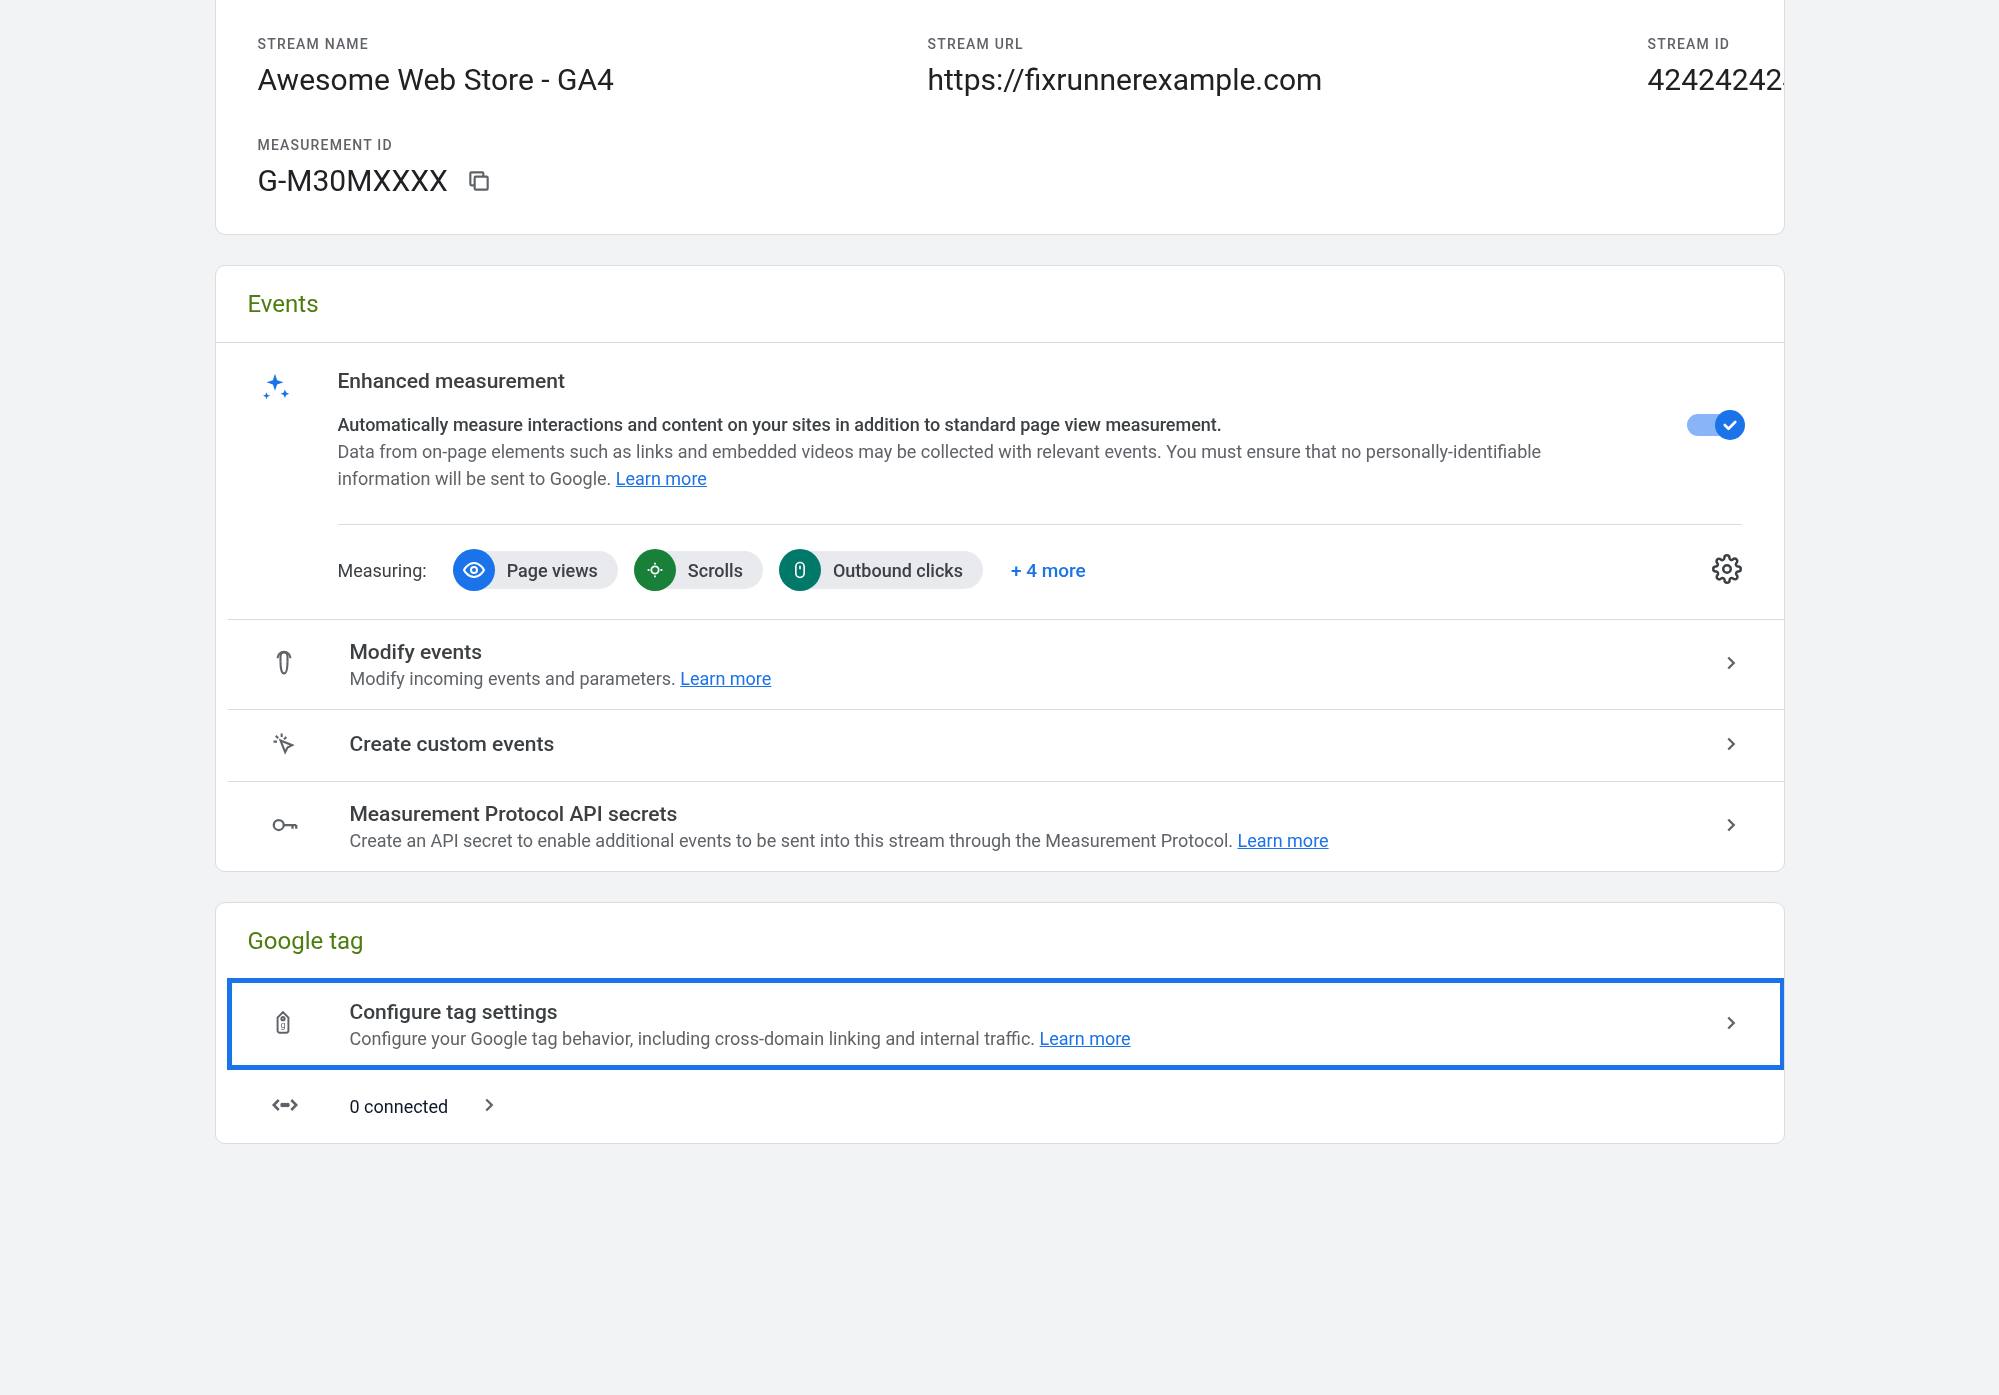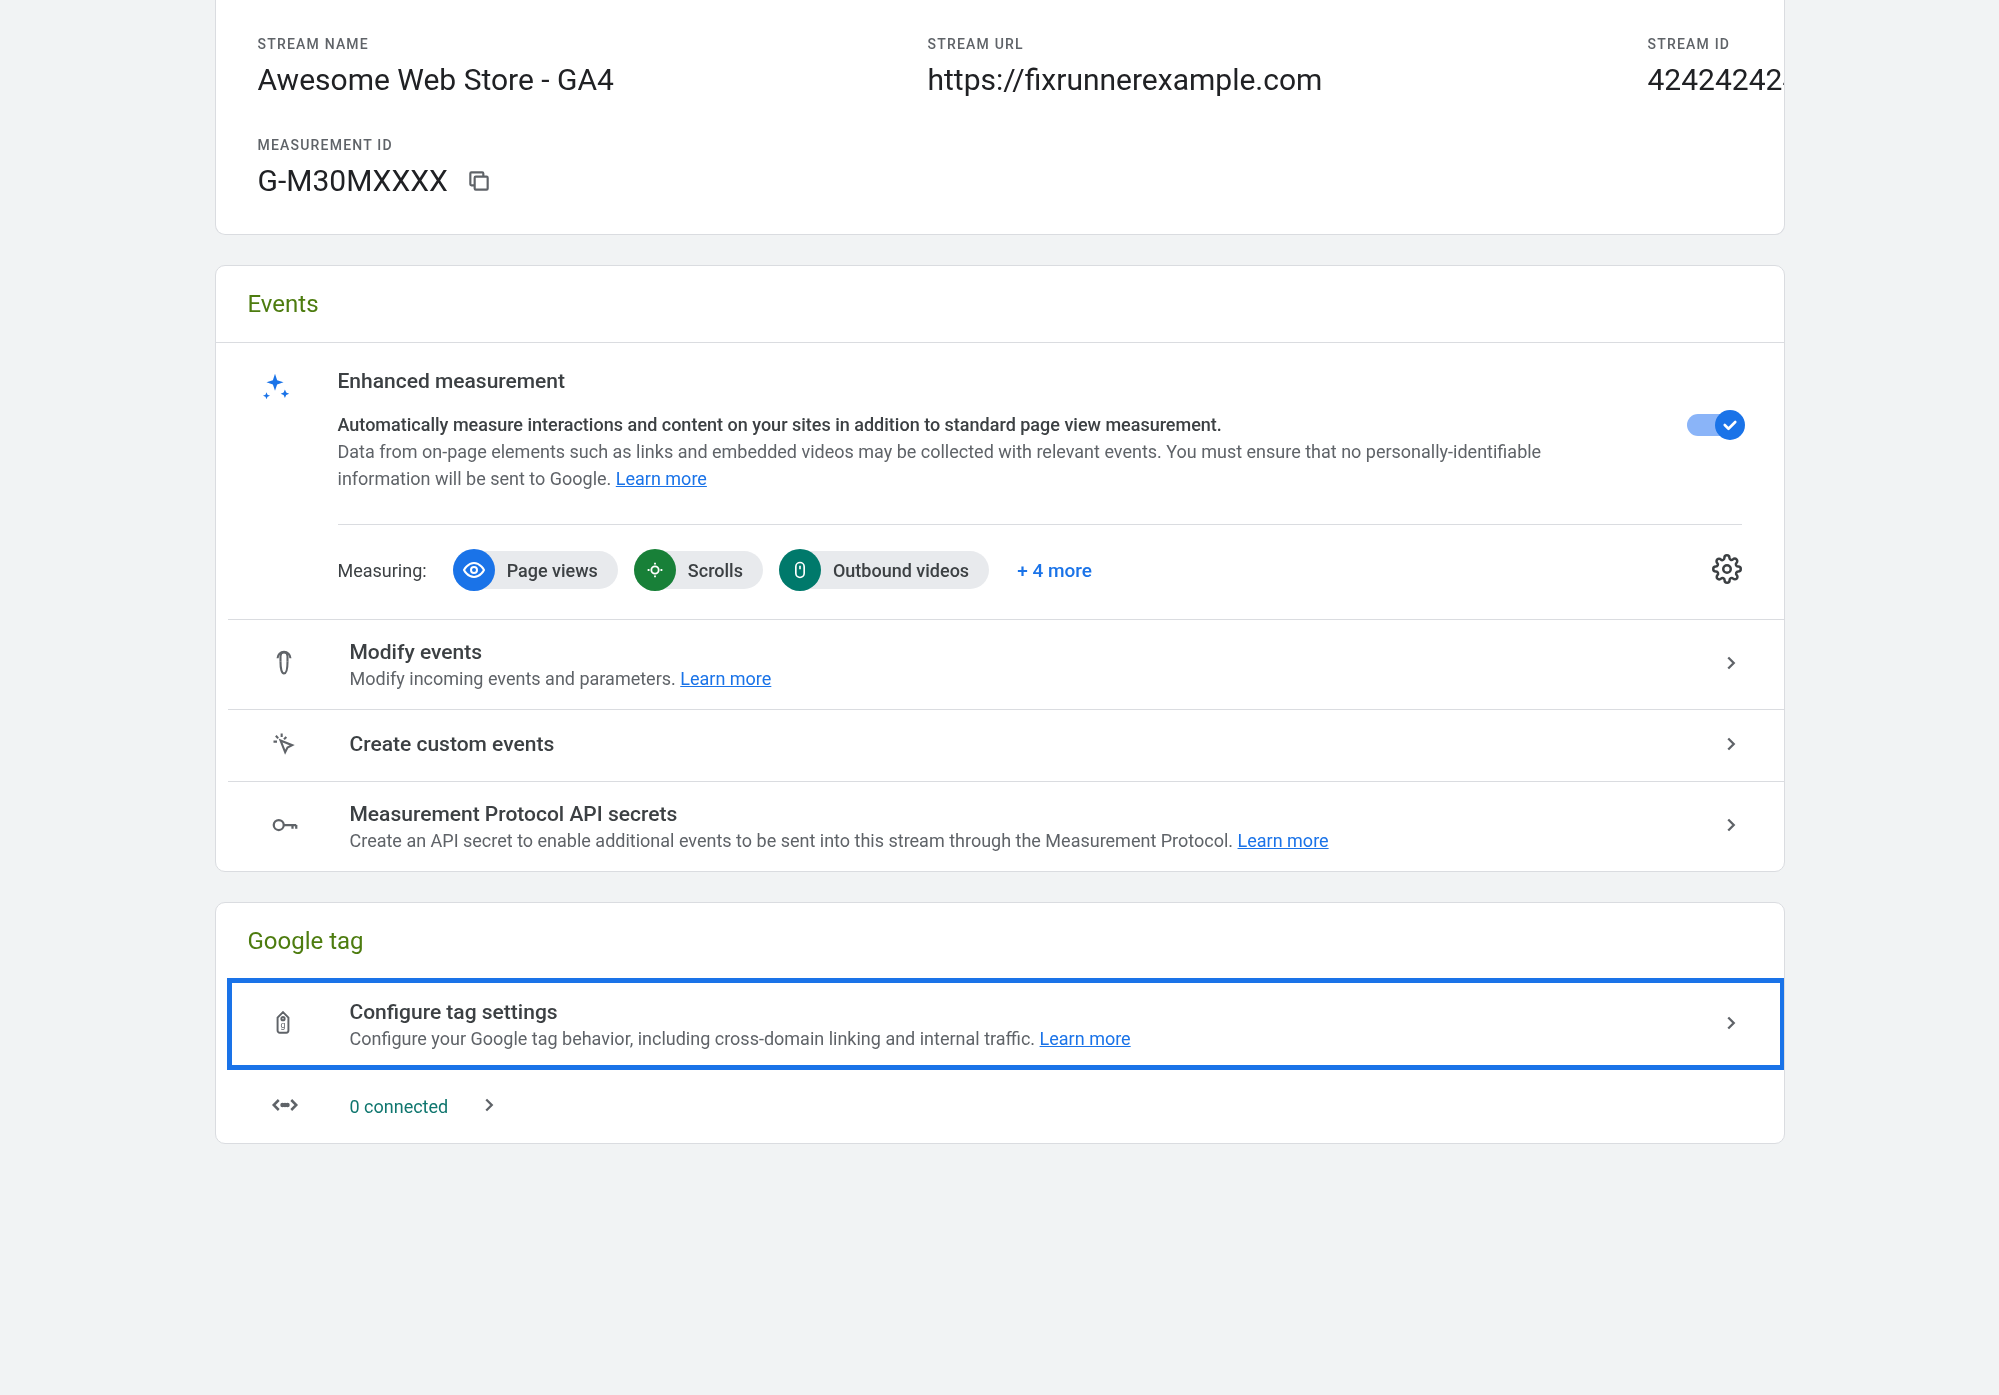--- a/index.html
+++ b/index.html
@@ -226,21 +226,21 @@
     font-size: 18px;
     color: #5f6368;
   }
   .list-right {
     display: flex;
     align-items: center;
     gap: 30px;
   }
   .connected-count {
     font-size: 18px;
-    color: #0f766e;
+    color: #0f172a;
   }
   .chevron { color: #5f6368; }
 
   
   .list-row.highlighted {
     outline: 5px solid #1a73e8;
     outline-offset: -4px;
     position: relative;
     z-index: 1;
   }
@@ -329,21 +329,21 @@
           </span>
           <span class="chip-label">Scrolls</span>
         </div>
         <div class="chip">
           <span class="chip-icon teal">
             <svg width="20" height="20" viewBox="0 0 24 24" fill="none" stroke="#fff" stroke-width="2">
                 <rect x="7" y="3" width="10" height="18" rx="5"></rect>
                 <line x1="12" y1="7" x2="12" y2="11"></line>
               </svg>
           </span>
-          <span class="chip-label">Outbound videos</span>
+          <span class="chip-label">Outbound clicks</span>
         </div>
         <span class="more-link">+ 4 more</span>
       </div>
       <div class="gear-col">
         <span class="gear-icon">
           <svg width="30" height="30" viewBox="0 0 24 24" fill="none" stroke="currentColor" stroke-width="2">
               <circle cx="12" cy="12" r="3"></circle>
               <path d="M19.4 15a1.65 1.65 0 0 0 .33 1.82l.06.06a2 2 0 1 1-2.83 2.83l-.06-.06a1.65 1.65 0 0 0-1.82-.33 1.65 1.65 0 0 0-1 1.51V21a2 2 0 0 1-4 0v-.09a1.65 1.65 0 0 0-1-1.51 1.65 1.65 0 0 0-1.82.33l-.06.06a2 2 0 1 1-2.83-2.83l.06-.06a1.65 1.65 0 0 0 .33-1.82 1.65 1.65 0 0 0-1.51-1H3a2 2 0 0 1 0-4h.09a1.65 1.65 0 0 0 1.51-1 1.65 1.65 0 0 0-.33-1.82l-.06-.06a2 2 0 1 1 2.83-2.83l.06.06a1.65 1.65 0 0 0 1.82.33h0a1.65 1.65 0 0 0 1-1.51V3a2 2 0 0 1 4 0v.09a1.65 1.65 0 0 0 1 1.51h0a1.65 1.65 0 0 0 1.82-.33l.06-.06a2 2 0 1 1 2.83 2.83l-.06.06a1.65 1.65 0 0 0-.33 1.82v0a1.65 1.65 0 0 0 1.51 1H21a2 2 0 0 1 0 4h-.09a1.65 1.65 0 0 0-1.51 1z"></path>
             </svg>
         </span>

